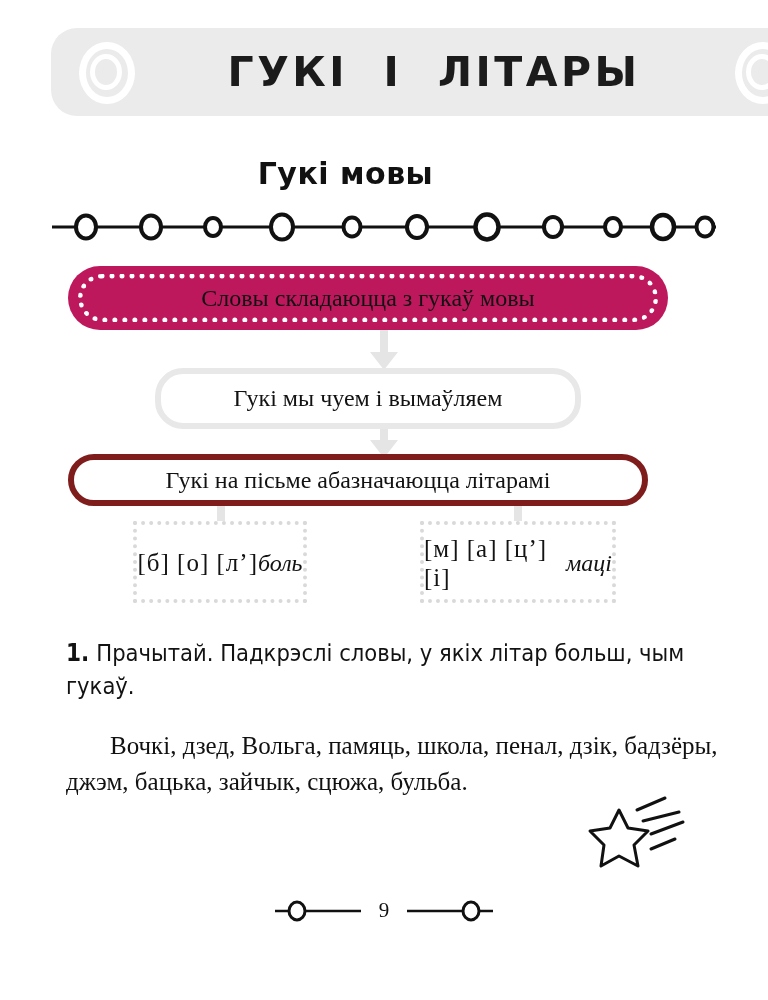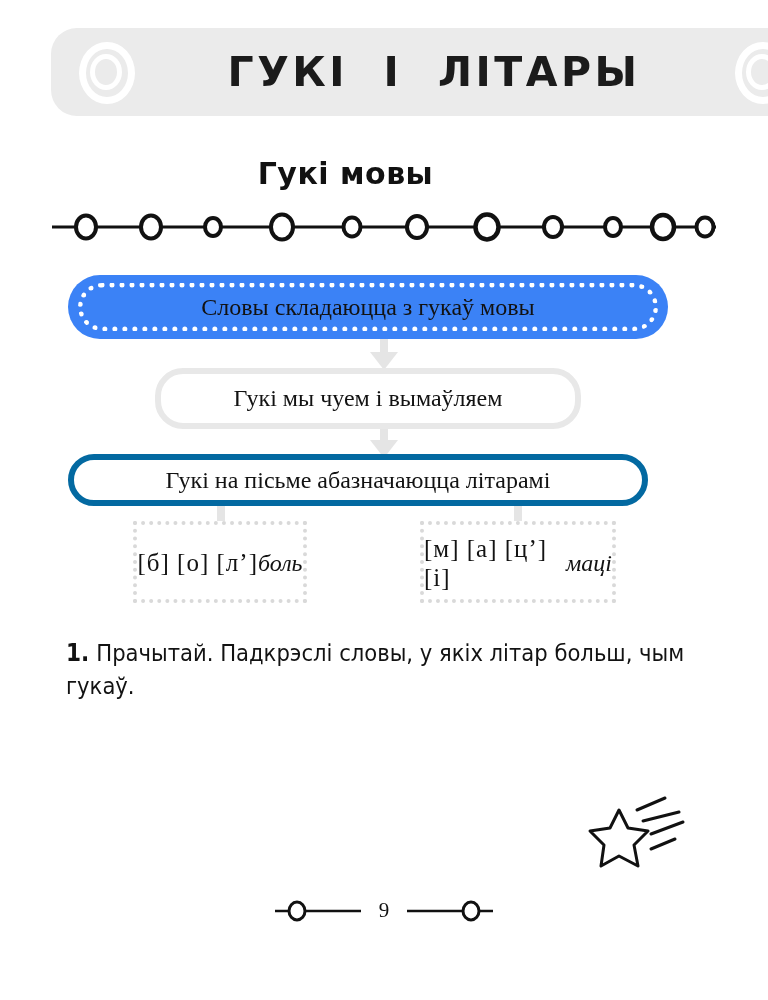--- a/index.html
+++ b/index.html
@@ -107,23 +107,22 @@
     text-align: center;
     font-size: 24px;
     color: #121212;
   }
   
   #flow-box-1 {
     left: 68px;
     top: 4px;
     width: 600px;
     height: 64px;
-    background: #3b82f6;
+    background: #be185d;
     border-radius: 32px;
-    margin-top: 9px;
   }
   #flow-box-1 .dot-frame {
     position: absolute;
     left: 10px;
     top: 8px;
     right: 10px;
     bottom: 8px;
     border: 5px dotted #ffffff;
     border-radius: 26px;
     pointer-events: none;
@@ -136,21 +135,21 @@
     height: 61px;
     border: 6px solid #e8e8e8;
     border-radius: 28px;
     background: #ffffff;
   }
   #flow-box-3 {
     left: 68px;
     top: 192px;
     width: 580px;
     height: 52px;
-    border: 6px solid #0369a1;
+    border: 6px solid #7f1d1d;
     border-radius: 28px;
     background: #ffffff;
   }
   
   .transcription-box {
     position: absolute;
     box-sizing: border-box;
     border: 4px dotted #d9d9d9;
     background: #ffffff;
     display: flex;
@@ -316,20 +315,21 @@
   <div class="transcription-box" id="transcription-box-right">
     <div class="phoneme-line">[м] [а] [ц’] [і]</div>
     <div class="word-line">маці</div>
   </div>
 </div>
 
 <div id="exercise-block">
   <div id="exercise-prompt">
     <span id="exercise-number">1.</span><span>Прачытай. Падкрэслі словы, у якіх літар больш, чым гукаў.</span>
   </div>
+  <div id="exercise-words">Вочкі, дзед, Вольга, памяць, школа, пенал, дзік, бадзёры, джэм, бацька, зайчык, сцюжа, бульба.</div>
 </div>
 
 <svg id="star-doodle" viewBox="0 0 120 80">
   <path d="M36 14 L45 32 L65 35 L51 49 L55 70 L36 60 L18 70 L21 49 L7 35 L27 32 Z" fill="none" stroke="#111111" stroke-width="3" stroke-linejoin="round" stroke-linecap="round"></path>
   <path d="M54 14 L82 2" fill="none" stroke="#111111" stroke-width="3" stroke-linecap="round"></path>
   <path d="M60 25 L96 16" fill="none" stroke="#111111" stroke-width="3" stroke-linecap="round"></path>
   <path d="M68 38 L100 26" fill="none" stroke="#111111" stroke-width="3" stroke-linecap="round"></path>
   <path d="M68 53 L92 43" fill="none" stroke="#111111" stroke-width="3" stroke-linecap="round"></path>
 </svg>
 

